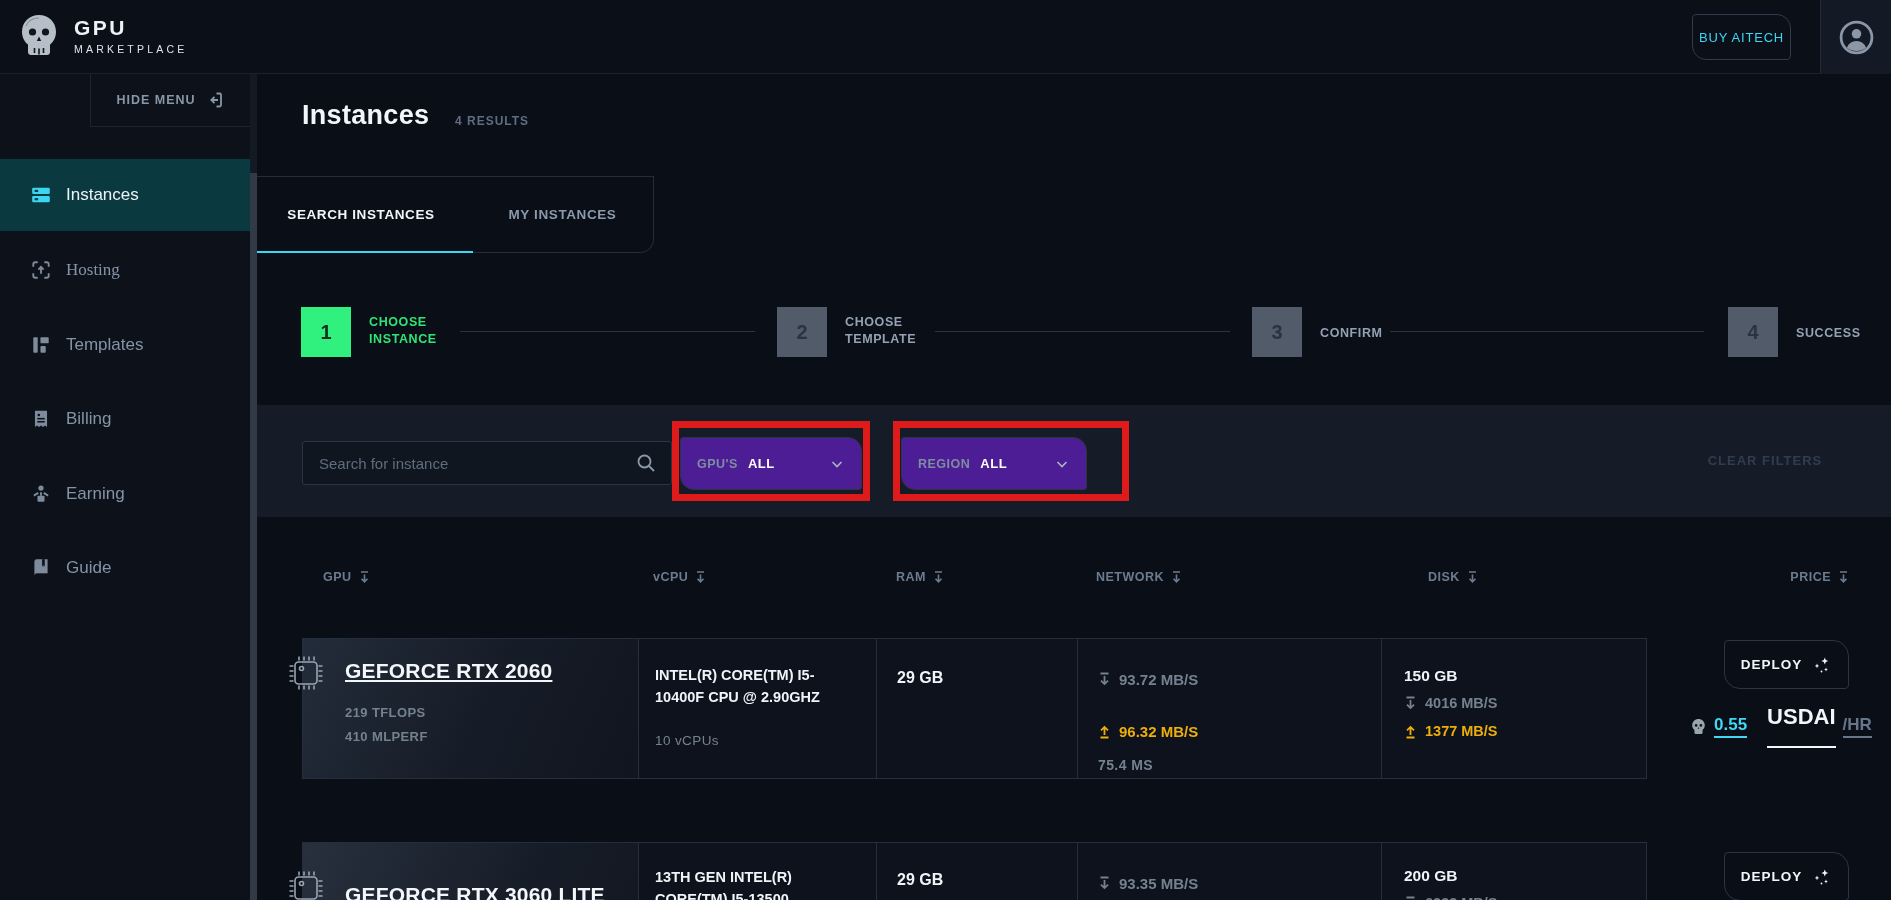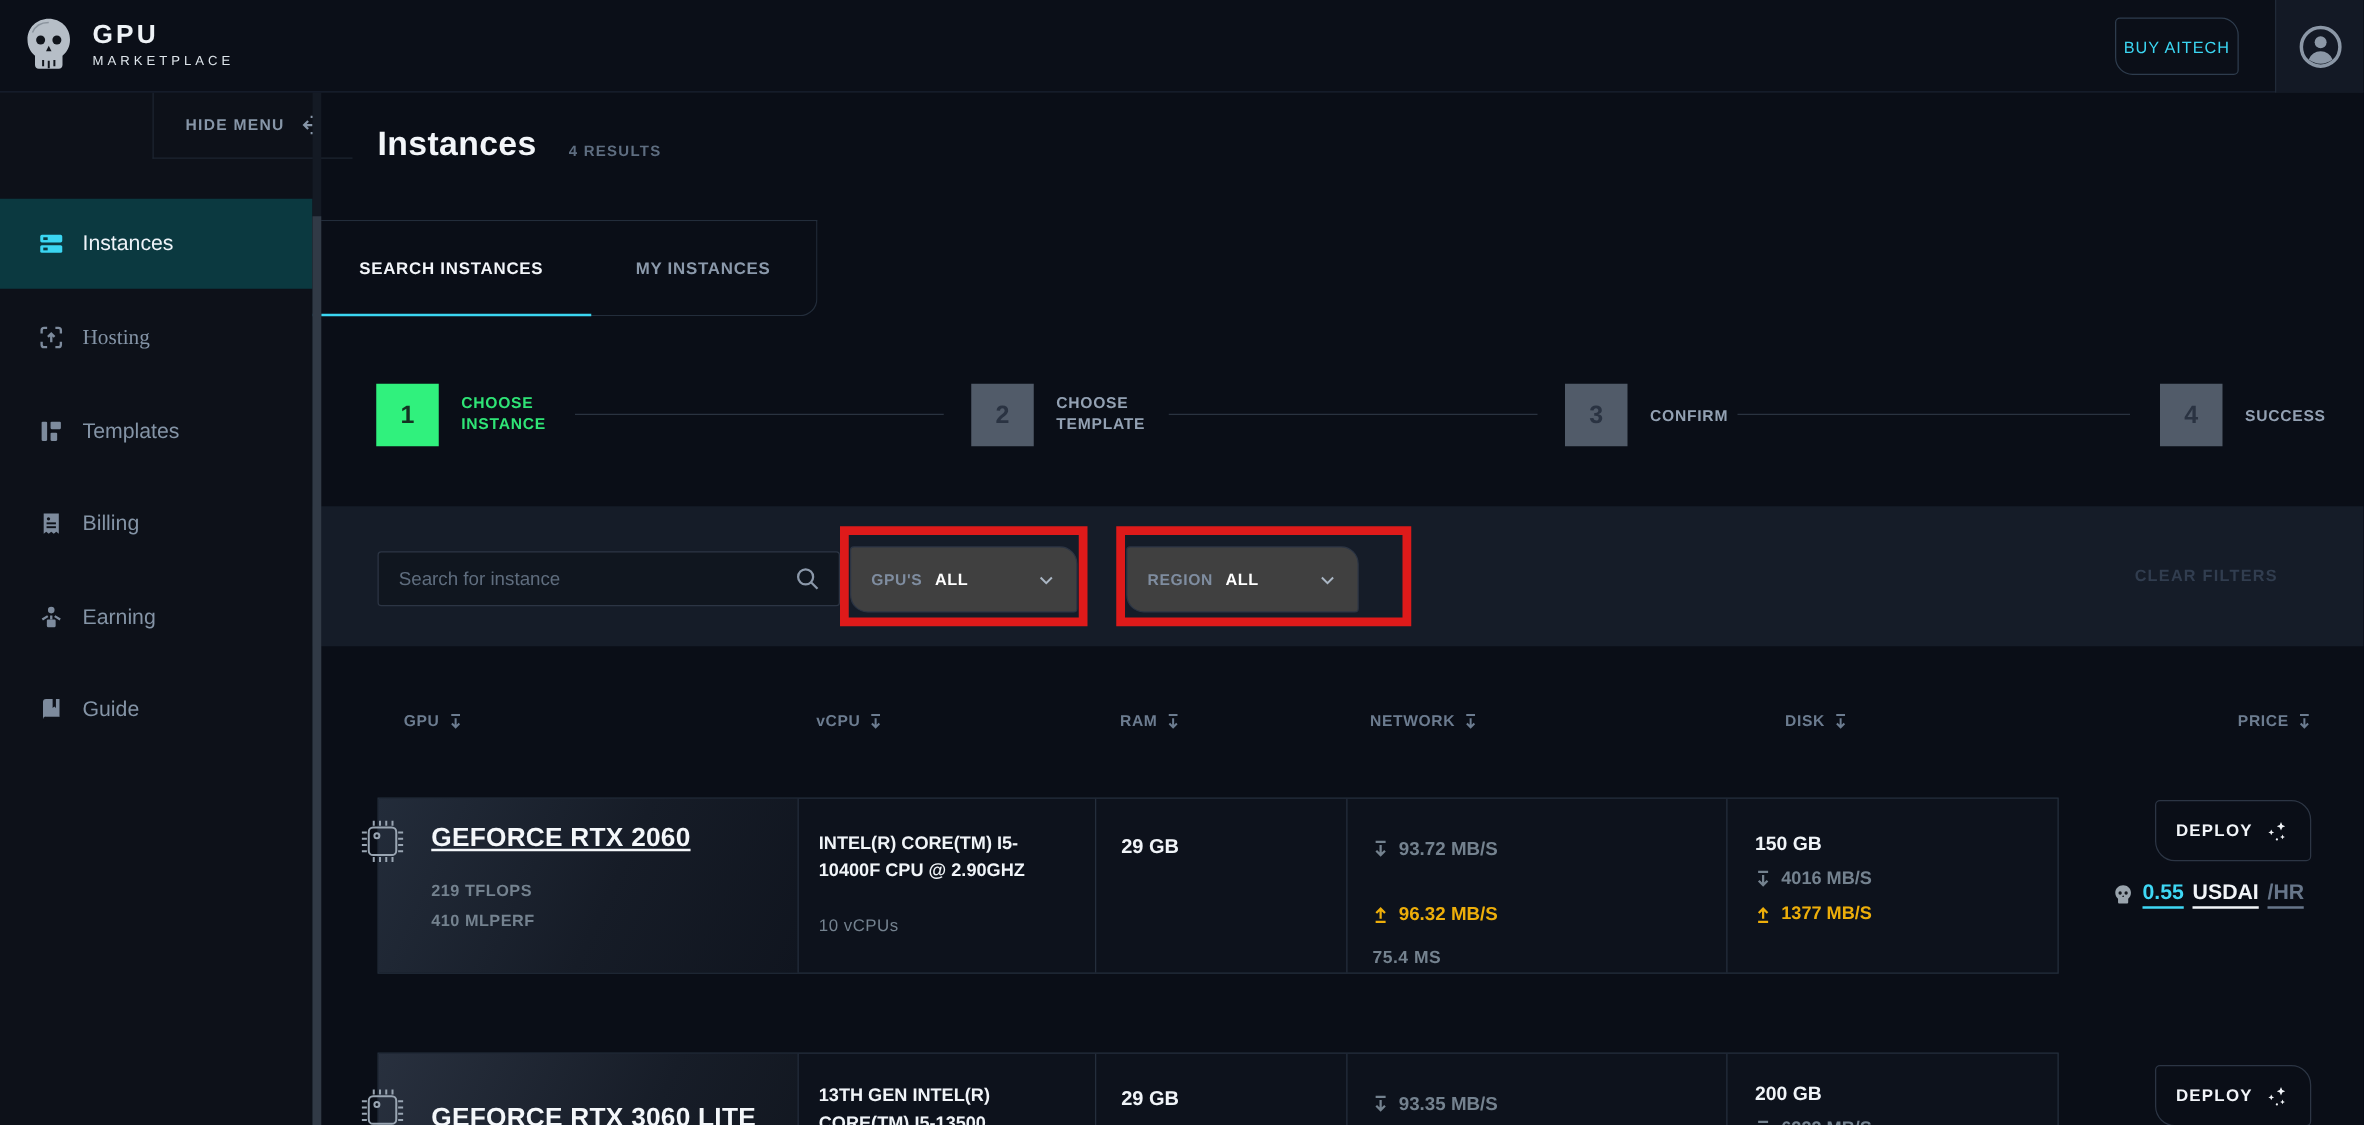--- a/index.html
+++ b/index.html
@@ -15,21 +15,21 @@
   .buy-btn { left:1692px; top:14px; width:99px; height:46px; display:flex; align-items:center; justify-content:center;
              background:transparent; border:1px solid #2e3c4d; border-radius:4px 14px 4px 14px;
              color:#3bd6f2; font-size:13px; font-weight:400; letter-spacing:0.8px; cursor:pointer; }
   .avatar-panel { left:1820px; top:0; width:71px; height:74px; background:#131925; border-left:1px solid #202a38;
                   display:flex; align-items:center; justify-content:center; }
 
   
   .sidebar { left:0; top:74px; width:250px; height:826px; background:#0d1119; z-index:20; }
   .hide-menu { left:90px; top:0; width:160px; height:53px; border-left:1px solid #1d2531; border-bottom:1px solid #1d2531;
                display:flex; align-items:center; justify-content:center; gap:9px; color:#8796a8; font-size:12.5px;
-               font-weight:700; letter-spacing:1px; cursor:pointer;margin-left:32px; }
+               font-weight:700; letter-spacing:1px; cursor:pointer; }
   .nav-item { left:0; width:250px; height:72px; display:flex; align-items:center; gap:14px; padding-left:30px;
               color:#8494a6; font-size:17px; cursor:pointer; }
   .nav-item .ni-icon { width:22px; height:22px; color:#7d8b9d; flex:0 0 auto; }
   .nav-item.active { background:#0b3940; color:#eef3f8; }
   .nav-item.active .ni-icon { color:#3bd6f2; }
   .side-scroll-track { left:250px; top:74px; width:7px; height:826px; background:#141a24; z-index:21; }
   .side-scroll-thumb { left:250px; top:173px; width:7px; height:727px; background:#313a46; z-index:22; }
 
   
   .page-title { left:302px; top:100px; color:#f2f5f9; font-size:27px; font-weight:700; letter-spacing:0.3px; }
@@ -55,21 +55,21 @@
   .connector { height:1px; background:#2a3340; top:331px; }
 
   
   .filter-band { left:250px; top:405px; width:1641px; height:112px; background:#151c28; }
   .search-box { left:302px; top:441px; width:370px; height:44px; background:#10161f; border:1px solid #2c3544;
                 border-radius:3px; display:flex; align-items:center; }
   .search-box input { flex:1; background:transparent; border:none; outline:none; color:#c6d0da; font-size:15px;
                       padding:0 12px 0 16px; font-family:"Liberation Sans", sans-serif; }
   .search-box input::placeholder { color:#5f6d7e; }
   .search-icon { width:22px; height:22px; color:#8b98a9; margin-right:14px; flex:0 0 auto; cursor:pointer; }
-  .select { height:53px; background:#404040; border:1px solid #2c3544; border-radius:3px 14px 3px 14px;
+  .select { height:53px; background:#4c1d95; border:1px solid #2c3544; border-radius:3px 14px 3px 14px;
             display:flex; align-items:center; padding:0 16px; gap:10px; cursor:pointer; }
   .select .sel-label { color:#7f8da0; font-size:12.5px; font-weight:700; letter-spacing:0.5px; }
   .select .sel-value { color:#ffffff; font-size:13px; font-weight:700; letter-spacing:0.5px; }
   .select .chev { width:16px; height:16px; color:#aab6c4; margin-left:auto; }
   .annotation-box { border:7px solid #de1a1a; z-index:40; pointer-events:none; }
   .clear-filters { left:1680px; top:453px; width:170px; text-align:center; color:#313d4f; font-size:13px;
                    font-weight:700; letter-spacing:1px; cursor:pointer; }
 
   
   .th { top:570px; display:flex; align-items:center; gap:7px; color:#6c7c90; font-size:12.5px; font-weight:700;
@@ -91,21 +91,21 @@
   .net-line.gray { color:#74828f; }
   .net-line.yellow { color:#edae0a; }
   .arrow-ic { width:13px; height:15px; }
   .chip-icon { width:38px; height:38px; color:#99a5b2; z-index:5; }
 
   .deploy-btn { width:125px; height:49px; background:transparent; border:1px solid #2c3544;
                 border-radius:4px 16px 4px 16px; display:flex; align-items:center; justify-content:center; gap:10px;
                 color:#f2f5f9; font-size:13.5px; font-weight:700; letter-spacing:1px; cursor:pointer; }
   .price-line { display:flex; align-items:center; gap:7px; }
   .price-num { color:#3fd8f5; font-size:17px; font-weight:700; border-bottom:2px solid #3fd8f5; padding-bottom:1px; cursor:pointer; }
-  .price-cur { color:#f2f5f9; font-size:17px; font-weight:700; border-bottom:2px solid #f2f5f9; padding-bottom:1px; cursor:pointer; }
+  .price-cur { color:#f2f5f9; font-size:22px; font-weight:700; border-bottom:2px solid #f2f5f9; padding-bottom:16px; cursor:pointer;margin-left:13px; }
   .price-per { color:#67768a; font-size:17px; font-weight:700; border-bottom:2px solid #67768a; padding-bottom:1px; }
 </style>
 </head>
 <body>
 
 <div class="screen">
 
   <div class="abs header">
     <div class="abs logo-wrap">
       <svg width="46" height="46" viewBox="0 0 46 46">

